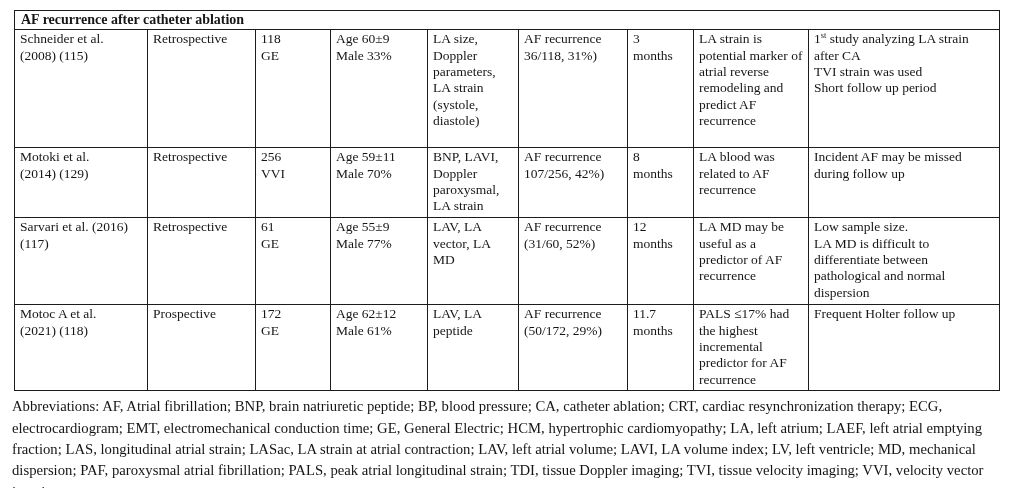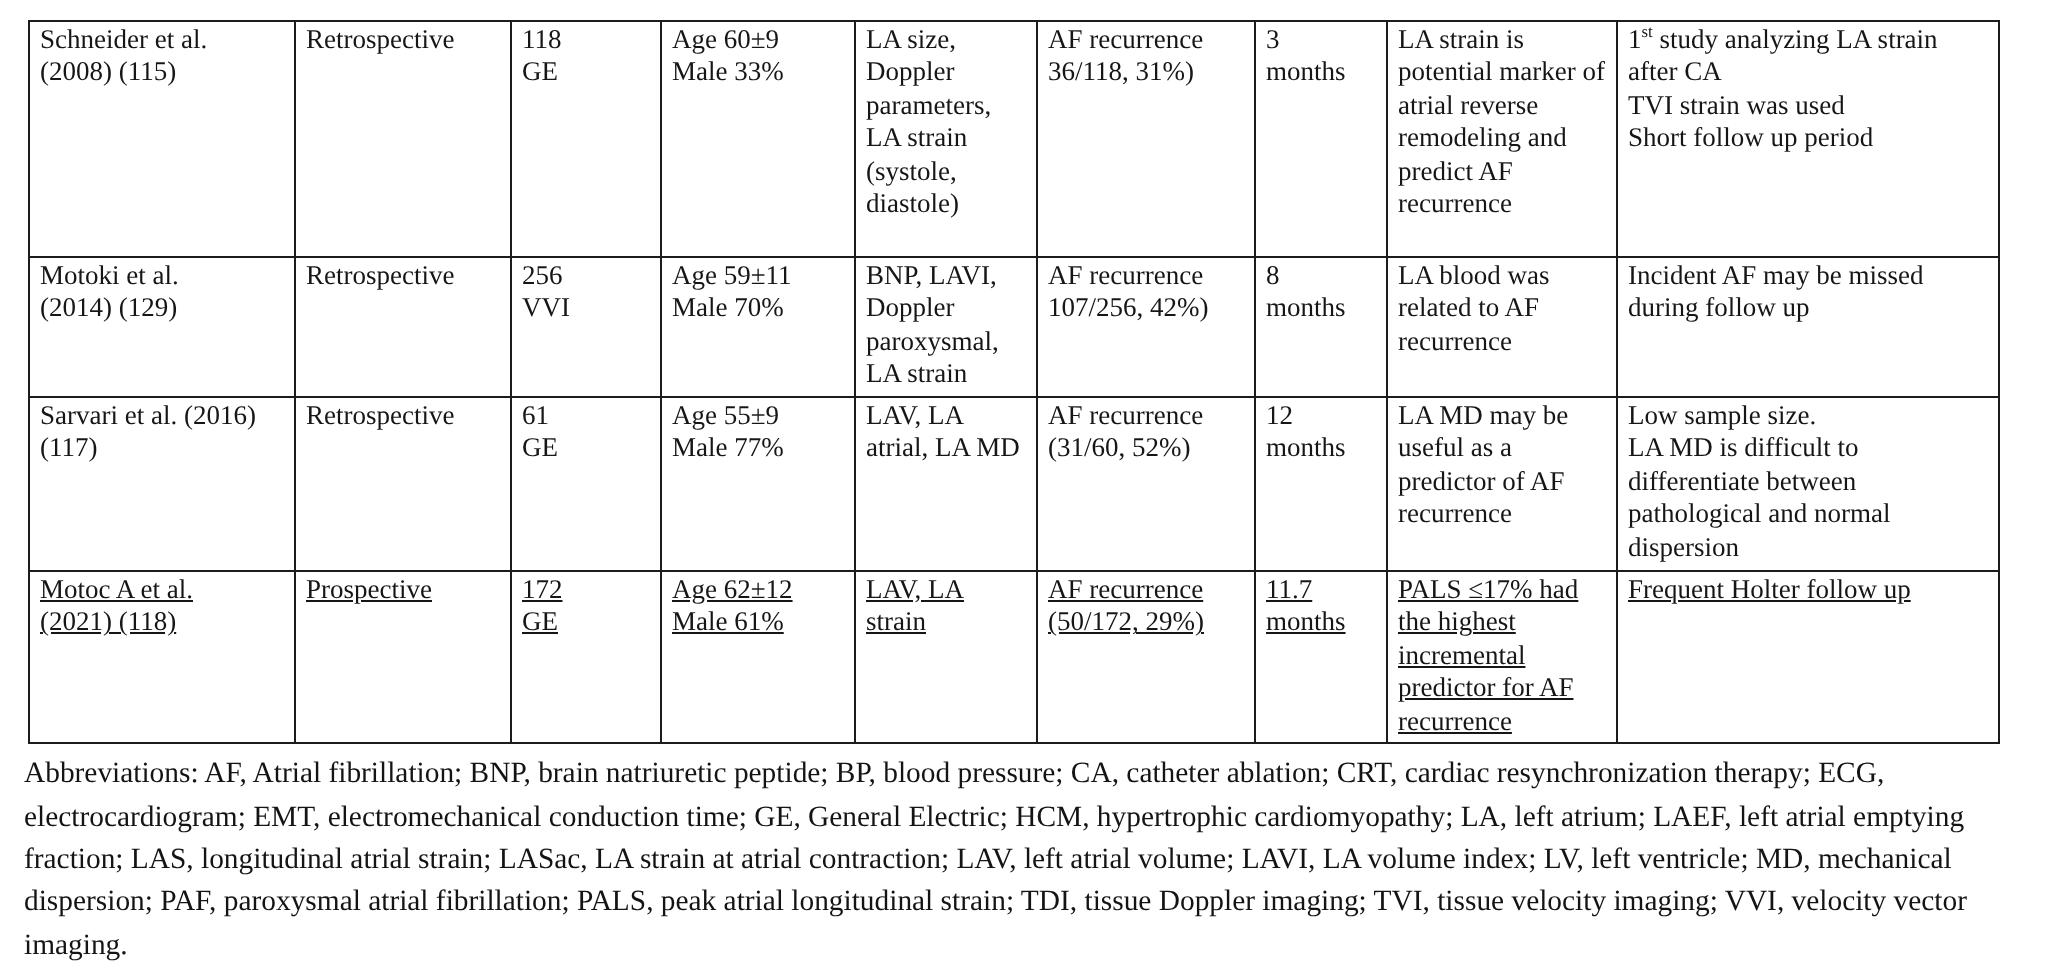--- a/index.html
+++ b/index.html
@@ -36,21 +36,21 @@
   tr.header-row td {
     font-weight: bold;
     white-space: nowrap;
     padding: 0 5px 1px 6px;
     font-size: 14px;
   }
   tr.header-row     { height: 18px; }
   tr.row-schneider  { height: 118px; }
   tr.row-motoki     { height: 70px; }
   tr.row-sarvari    { height: 87px; }
-  tr.row-motoc      { height: 86px; text-decoration: underline; }
+  tr.row-motoc      { height: 86px; }
   td.cell-comment { padding-right: 48px; }
   sup {
     font-size: 0.62em;
     vertical-align: super;
     line-height: 0;
   }
   .footnote {
     margin: 5px 8px 0 12px;
     font-size: 14.7px;
     line-height: 1.45;
@@ -70,20 +70,23 @@
       <col style="width:75px">
       <col style="width:97px">
       <col style="width:91px">
       <col style="width:109px">
       <col style="width:66px">
       <col style="width:115px">
       <col style="width:191px">
     </colgroup>
 
     <tbody>
+        <tr class="header-row">
+      <td colspan="9">AF recurrence after catheter ablation</td>
+    </tr>
 
     <tr class="row-schneider">
       <td>Schneider et al.
 (2008) (115)</td>
       <td>Retrospective</td>
       <td>118
 GE</td>
       <td>Age 60±9
 Male 33%</td>
       <td>LA size, Doppler parameters, LA strain (systole, diastole)</td>
@@ -115,39 +118,39 @@
     </tr>
 
     <tr class="row-sarvari">
       <td>Sarvari et al. (2016)
 (117)</td>
       <td>Retrospective</td>
       <td>61
 GE</td>
       <td>Age 55±9
 Male 77%</td>
-      <td>LAV, LA atrial, LA MD</td>
+      <td>LAV, LA vector, LA MD</td>
       <td>AF recurrence
 (31/60, 52%)</td>
       <td>12
 months</td>
       <td>LA MD may be useful as a predictor of AF recurrence</td>
       <td class="cell-comment">Low sample size.
 LA MD is difficult to differentiate between pathological and normal dispersion</td>
     </tr>
 
     <tr class="row-motoc">
       <td>Motoc A et al.
 (2021) (118)</td>
       <td>Prospective</td>
       <td>172
 GE</td>
       <td>Age 62±12
 Male 61%</td>
-      <td>LAV, LA strain</td>
+      <td>LAV, LA peptide</td>
       <td>AF recurrence
 (50/172, 29%)</td>
       <td>11.7
 months</td>
       <td>PALS ≤17% had the highest incremental predictor for AF recurrence</td>
       <td class="cell-comment">Frequent Holter follow up</td>
     </tr>
   </tbody>
     </table>
 

